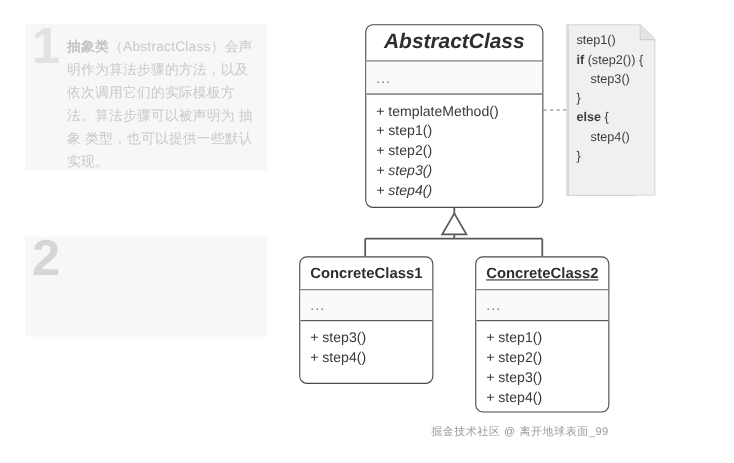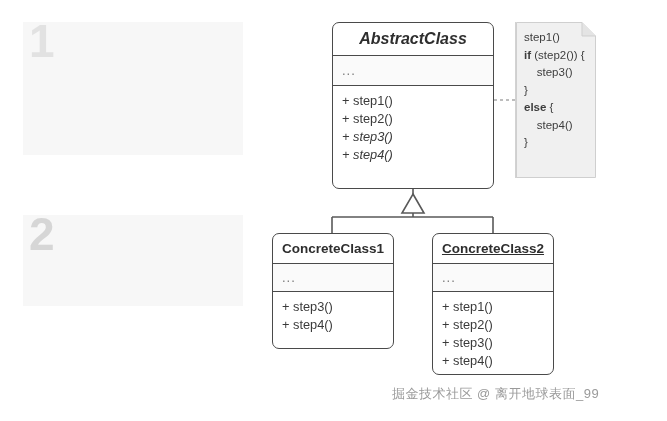--- a/index.html
+++ b/index.html
@@ -63,21 +63,21 @@
     box-sizing: border-box;
     border: 1.6px solid #4a4a4a;
     border-radius: 7px;
     background: #ffffff;
     overflow: hidden;
   }
   .uml-title {
     box-sizing: border-box;
     border-bottom: 1.6px solid #4a4a4a;
     text-align: center;
-    font-size: 16px;
+    font-size: 19px;
     font-weight: 700;
     color: #2e2e2e;
     display: flex;
     align-items: center;
     justify-content: center;
   }
   .uml-title.italic { font-style: italic; }
   .uml-attrs {
     box-sizing: border-box;
     border-bottom: 1.6px solid #4a4a4a;
@@ -138,33 +138,34 @@
   #codenote .code b { font-weight: 700; text-align: right; }
 
   
   #lines { position: absolute; left: 0; top: 0; }
 
   
   #watermark {
     position: absolute;
     left: 392px;
     top: 385px;
-    font-size: 13px;
+    font-size: 10px;
     color: #9a9a9a;
     letter-spacing: 0.5px;
     white-space: nowrap;
   }
 </style>
 </head>
 <body>
 
 <div id="stage">
 
   <div class="note-panel p1" id="panel1">
     <div class="bignum">1</div>
+    <div class="ntext"><b>抽象类</b><span>（AbstractClass）会声明作为算法步骤的方法，以及依次调用它们的实际模板方法。算法步骤可以被声明为 抽象 类型，也可以提供一些默认实现。</span></div>
   </div>
 
   <div class="note-panel p2" id="panel2">
     <div class="bignum">2</div>
   </div>
 
   <svg id="lines" width="667" height="421">
 
     <line x1="413" y1="189" x2="413" y2="196" stroke="#595959" stroke-width="1.6"></line>
 
@@ -178,20 +179,21 @@
 
     <line x1="493" y1="217" x2="493" y2="233" stroke="#595959" stroke-width="1.6"></line>
 
     <line x1="494" y1="100" x2="515" y2="100" stroke="#a8a8a8" stroke-width="1.4" stroke-dasharray="3,3"></line>
   </svg>
 
   <div class="umlbox" id="abstractClass">
     <div class="uml-title italic">AbstractClass</div>
     <div class="uml-attrs">...</div>
     <div class="uml-ops">
+        <div class="op">+ templateMethod()</div>
         <div class="op">+ step1()</div>
         <div class="op">+ step2()</div>
         <div class="op abstract">+ step3()</div>
         <div class="op abstract">+ step4()</div>
       </div>
   </div>
 
   <div class="umlbox" id="concrete1">
     <div class="uml-title">ConcreteClass1</div>
     <div class="uml-attrs">...</div>

